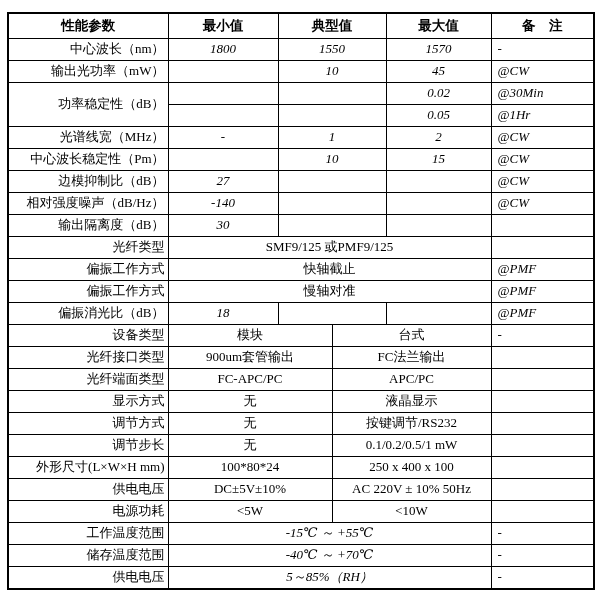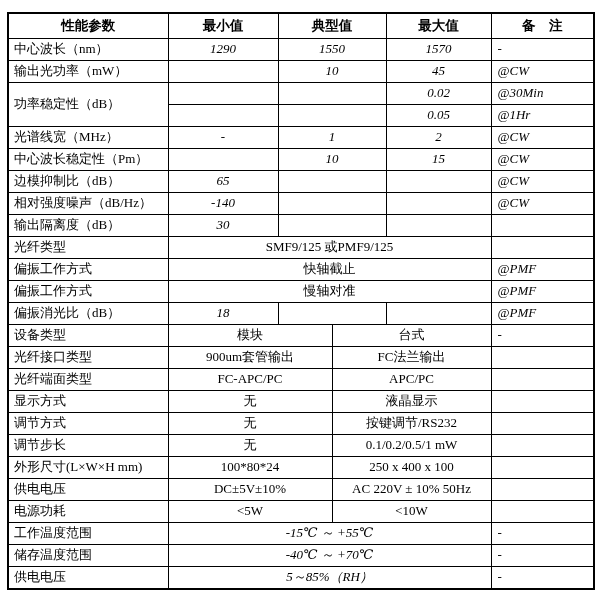--- a/index.html
+++ b/index.html
@@ -13,21 +13,21 @@
     border:2px solid #000;
   }
   td,th{
     border:1px solid #000;
     font-size:13px;line-height:1.1;
     padding:0 3px;height:21px;
     overflow:hidden;white-space:nowrap;
     color:#000;
   }
   th{font-weight:bold;text-align:center;height:24px;font-size:13.5px;margin-top:30px;}
-  td.param{text-align:left;padding-left:5px;}
+  td.param{text-align:right;padding-left:5px;}
   td.c{text-align:center;}
   td.rem{text-align:left;padding-left:6px;}
   .it{font-style:italic;}
 </style>
 </head>
 <body>
 
 <table class="spec">
   <colgroup>
     <col style="width:160px">
@@ -42,21 +42,21 @@
       <tr>
     <th>性能参数</th>
     <th>最小值</th>
     <th colspan="2">典型值</th>
     <th>最大值</th>
     <th>备　注</th>
   </tr>
 
   <tr>
     <td class="param">中心波长（nm）</td>
-    <td class="c it">1290</td>
+    <td class="c it">1800</td>
     <td class="c it" colspan="2">1550</td>
     <td class="c it">1570</td>
     <td class="rem it">-</td>
   </tr>
 
   <tr>
     <td class="param">输出光功率（mW）</td>
     <td class="c it"></td>
     <td class="c it" colspan="2">10</td>
     <td class="c it">45</td>
@@ -88,21 +88,21 @@
   <tr>
     <td class="param">中心波长稳定性（Pm）</td>
     <td class="c it"></td>
     <td class="c it" colspan="2">10</td>
     <td class="c it">15</td>
     <td class="rem it">@CW</td>
   </tr>
 
   <tr>
     <td class="param">边模抑制比（dB）</td>
-    <td class="c it">65</td>
+    <td class="c it">27</td>
     <td class="c it" colspan="2"></td>
     <td class="c it"></td>
     <td class="rem it">@CW</td>
   </tr>
 
   <tr>
     <td class="param">相对强度噪声（dB/Hz）</td>
     <td class="c it">-140</td>
     <td class="c it" colspan="2"></td>
     <td class="c it"></td>

